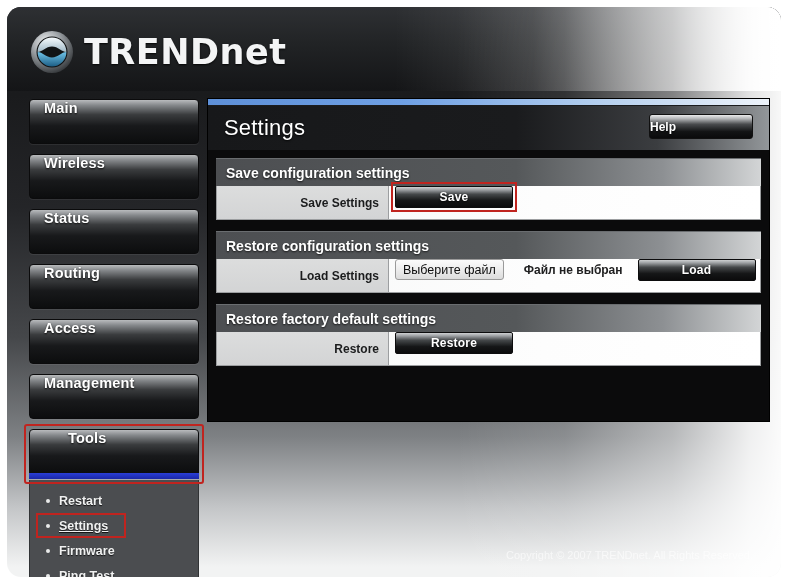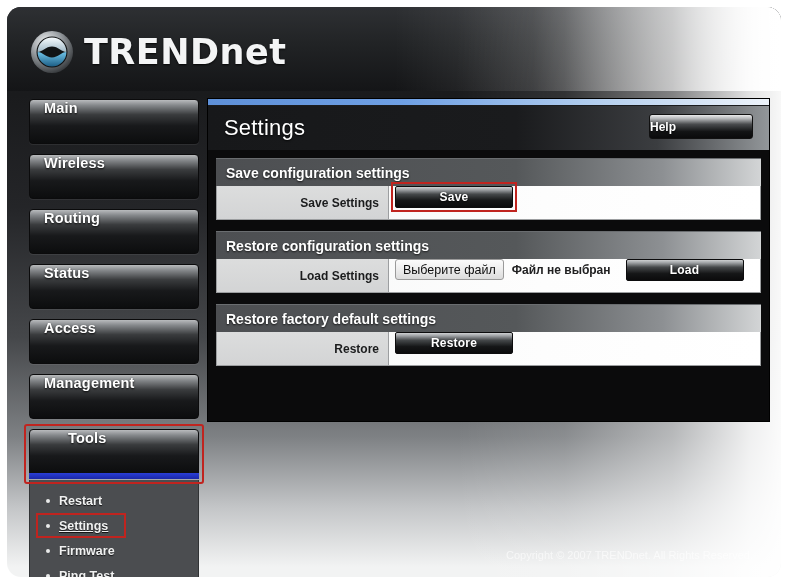--- a/index.html
+++ b/index.html
@@ -268,21 +268,21 @@
     text-shadow: 0 1px 2px rgba(0,0,0,0.9);
     letter-spacing: 0.2px;
   }
   .btn-highlight {
     position: absolute;
     left: -5px; top: -5px; right: -5px; bottom: -5px;
     border: 2px solid #c0241f;
     pointer-events: none;
   }
 
-  .file-input { display: flex; align-items: center; gap: 8px; }
+  .file-input { display: flex; align-items: center; gap: 20px; }
   .file-choose-btn {
     height: 21px;
     padding: 0 7px;
     border: 1px solid #9a9a9a;
     border-radius: 3px;
     background: linear-gradient(to bottom, #fbfbfb 0%, #ededed 50%, #dcdcdc 100%);
     display: flex; align-items: center;
     font-size: 12.5px;
     color: #0d0d0d;
     cursor: pointer;
@@ -343,25 +343,25 @@
 
     <div class="nav-btn">
       <span class="nav-label">Main</span>
     </div>
 
     <div class="nav-btn">
       <span class="nav-label">Wireless</span>
     </div>
 
     <div class="nav-btn">
+      <span class="nav-label">Status</span>
+    </div>
+
+    <div class="nav-btn">
       <span class="nav-label">Routing</span>
-    </div>
-
-    <div class="nav-btn">
-      <span class="nav-label">Status</span>
     </div>
 
     <div class="nav-btn">
       <span class="nav-label">Access</span>
     </div>
 
     <div class="nav-btn">
       <span class="nav-label">Management</span>
     </div>
 

